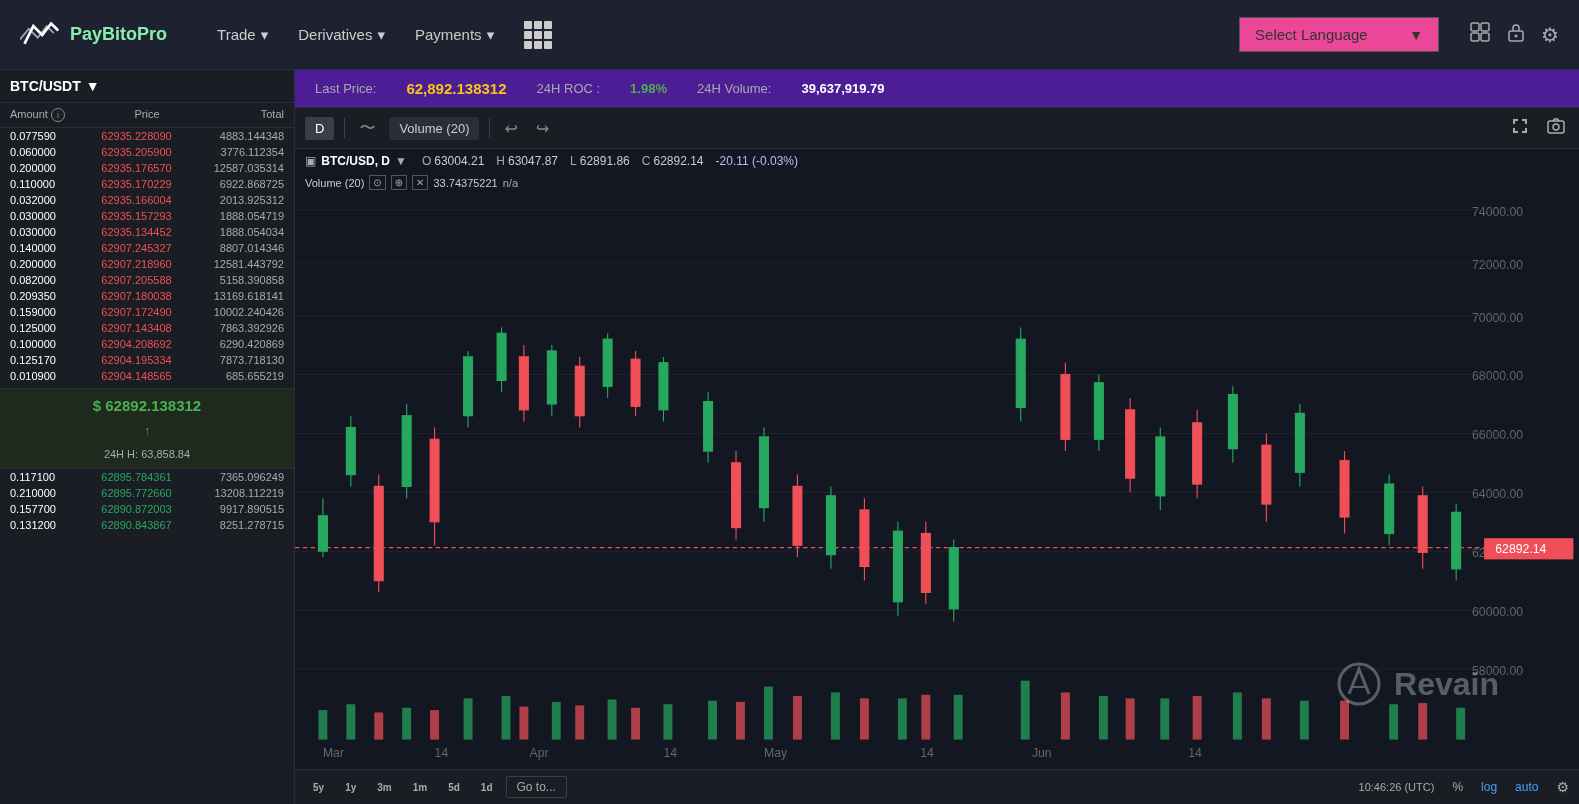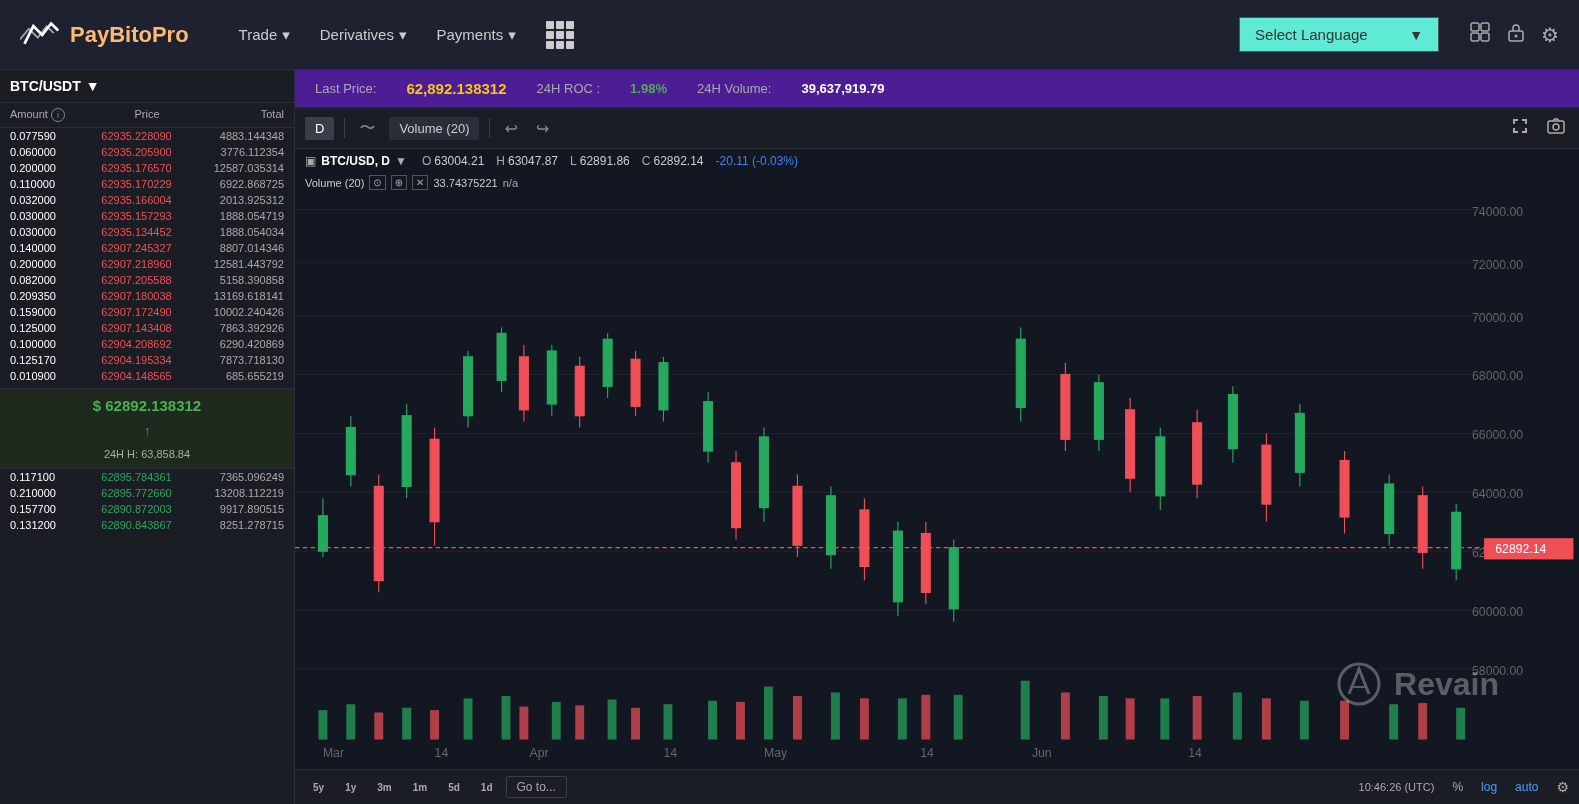--- a/index.html
+++ b/index.html
@@ -19,23 +19,23 @@
       display: flex;
       align-items: center;
       gap: 10px;
       margin-right: 20px;
     }
     .logo-icon {
       width: 40px;
       height: 30px;
     }
     .logo-text {
-      font-size: 22px;
+      font-size: 18px;
       font-weight: bold;
-      color: #fdba74;
+      color: #86efac;
       white-space: nowrap;
     }
     .nav-links {
       display: flex;
       gap: 30px;
       flex: 1;
     }
     .nav-link {
       color: #ccc;
       font-size: 15px;
@@ -49,21 +49,21 @@
       grid-template-columns: repeat(3,8px);
       grid-template-rows: repeat(3,8px);
       gap: 2px;
       cursor: pointer;
     }
     .grid-dot { background: #ccc; border-radius: 1px; }
     .lang-selector {
       display: flex;
       align-items: center;
       border: 1px solid #555;
-      background: #5eead4;
+      background: #ec4899;
       color: #333;
       padding: 8px 15px;
       font-size: 15px;
       cursor: pointer;
       gap: 10px;
       min-width: 200px;
       justify-content: space-between;
     }
     .nav-icons {
       display: flex;
@@ -217,21 +217,21 @@
       background: #131722;
       display: flex;
       align-items: center;
       gap: 15px;
     }
     .chart-pair { font-weight: bold; color: #fff; }
     .chart-ohlc { display: flex; gap: 12px; }
     .ohlc-item { display: flex; gap: 3px; }
     .ohlc-label { color: #aaa; }
     .ohlc-val { color: #ccc; }
-    .chart-change-neg { color: #3b82f6; }
+    .chart-change-neg { color: #c4b5fd; }
 
     .volume-label {
       display: flex;
       align-items: center;
       gap: 5px;
       font-size: 11px;
       color: #ccc;
       padding: 2px 10px;
     }
 

